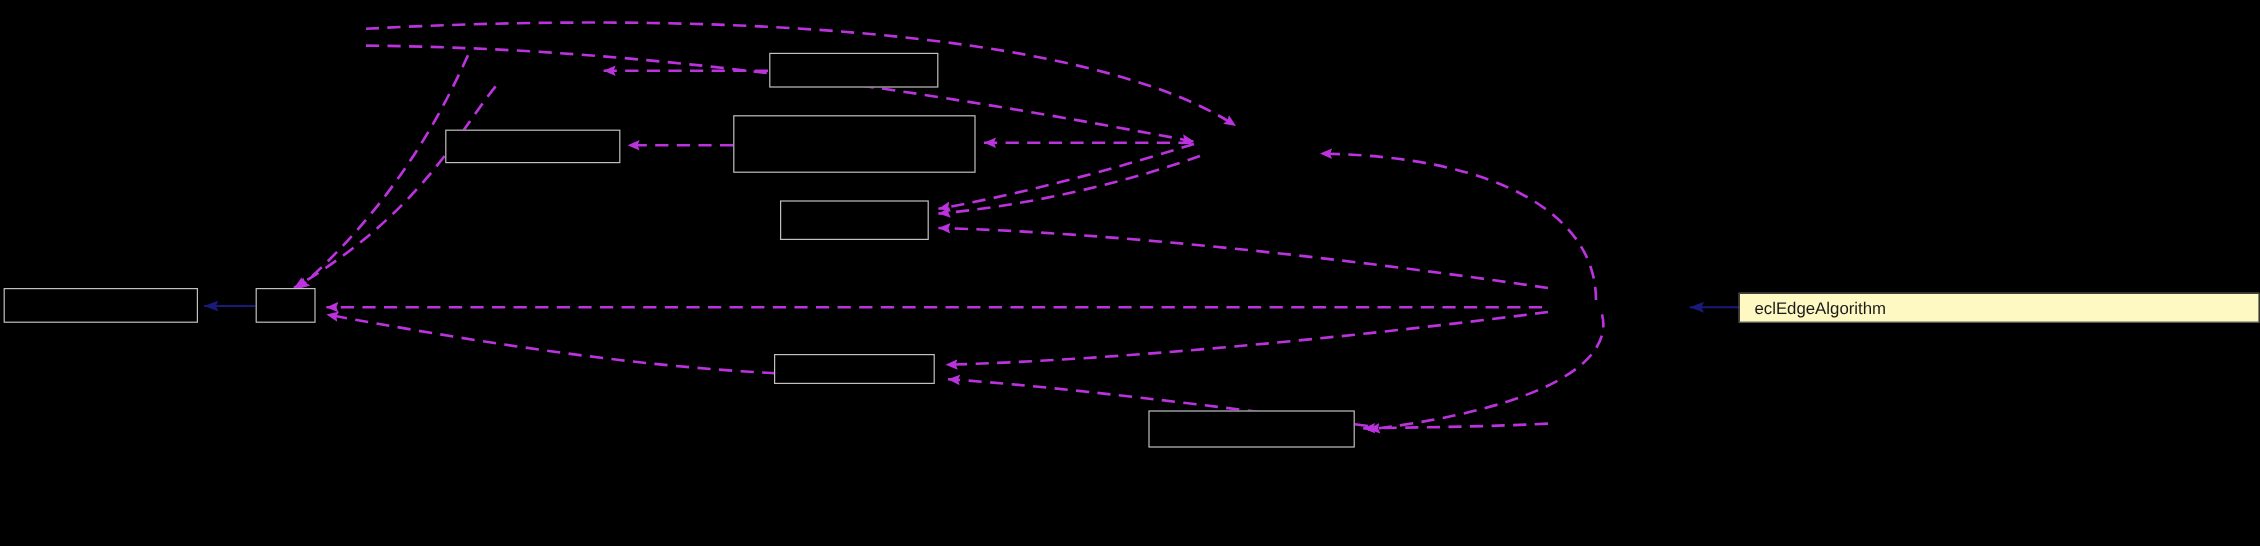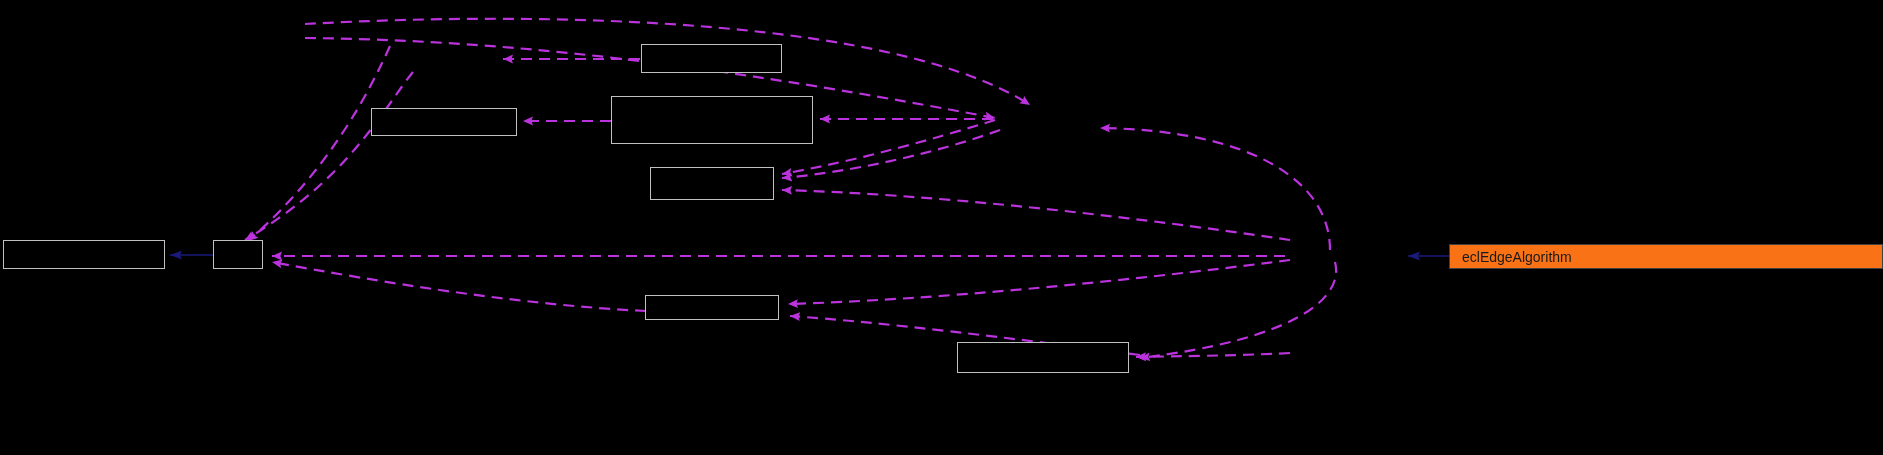--- a/index.html
+++ b/index.html
@@ -32,21 +32,21 @@
     color: #c0c0c0;
     font-size: 13px;
     line-height: 1;
     display: flex;
     align-items: center;
     justify-content: center;
     white-space: nowrap;
     overflow: hidden;
   }
   .node-box.highlight {
-    background: #f97316;
+    background: #fef9c3;
     border: 1px solid #404040;
     color: #1a1a1a;
   }
   .node-label {
     display: block;
     padding: 0 6px;
     font-size: 14px;
   }
 </style>
 </head>

